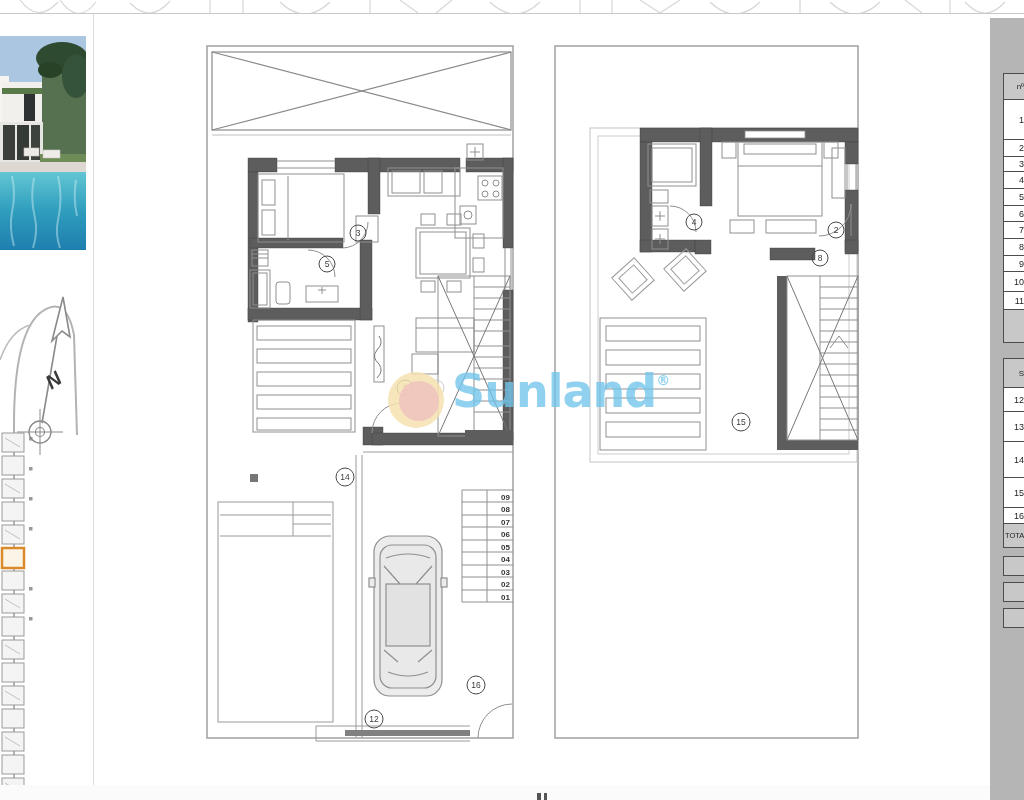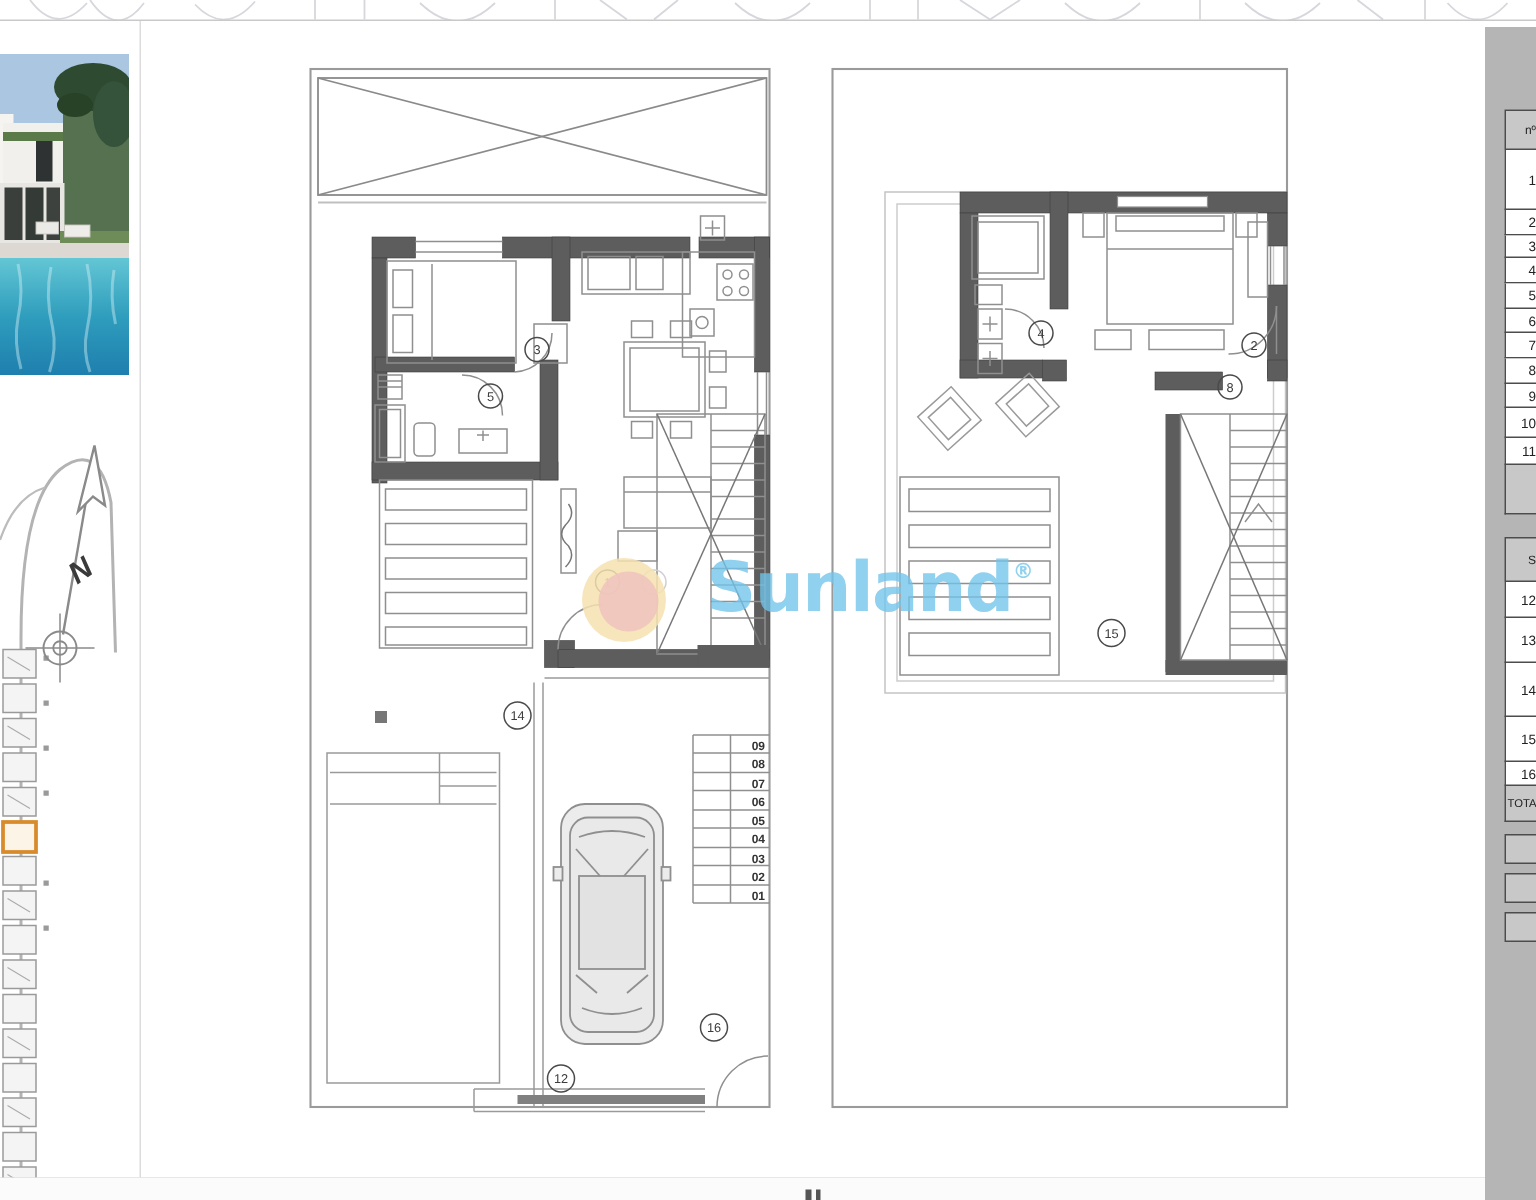--- a/index.html
+++ b/index.html
@@ -3,21 +3,21 @@
 <meta charset="utf-8">
 <style>
   html,body{margin:0;padding:0;}
   #root{position:relative;width:1024px;height:800px;background:#fff;overflow:hidden;
         font-family:"Liberation Sans",sans-serif;}
   .abs{position:absolute;}
   svg text{font-family:"Liberation Sans",sans-serif;}
   .callout{font-size:8.5px;fill:#3c3c3c;text-anchor:middle;}
   .stepnum{font-size:8px;font-weight:bold;fill:#333;text-anchor:end;}
   
-  #wm-text{left:471px;top:368px;font-family:"DejaVu Sans",sans-serif;font-weight:bold;
+  #wm-text{left:452px;top:368px;font-family:"DejaVu Sans",sans-serif;font-weight:bold;
            font-size:46px;letter-spacing:-1px;color:rgba(112,196,233,0.78);line-height:1;}
   #wm-reg{font-size:14px;vertical-align:22px;}
   .sun-outer{left:388px;top:372px;width:56px;height:56px;border-radius:50%;
              background:rgba(246,225,176,0.85);}
   .sun-inner{left:399px;top:381px;width:40px;height:40px;border-radius:50%;
              background:rgba(240,196,190,0.9);}
   
   #right-panel{left:990px;top:18px;width:34px;height:782px;background:#b5b5b5;}
   #areas-table{left:1003px;top:73px;width:60px;}
   .trow{box-sizing:border-box;width:60px;background:#fff;border:1px solid #4c4c4c;

